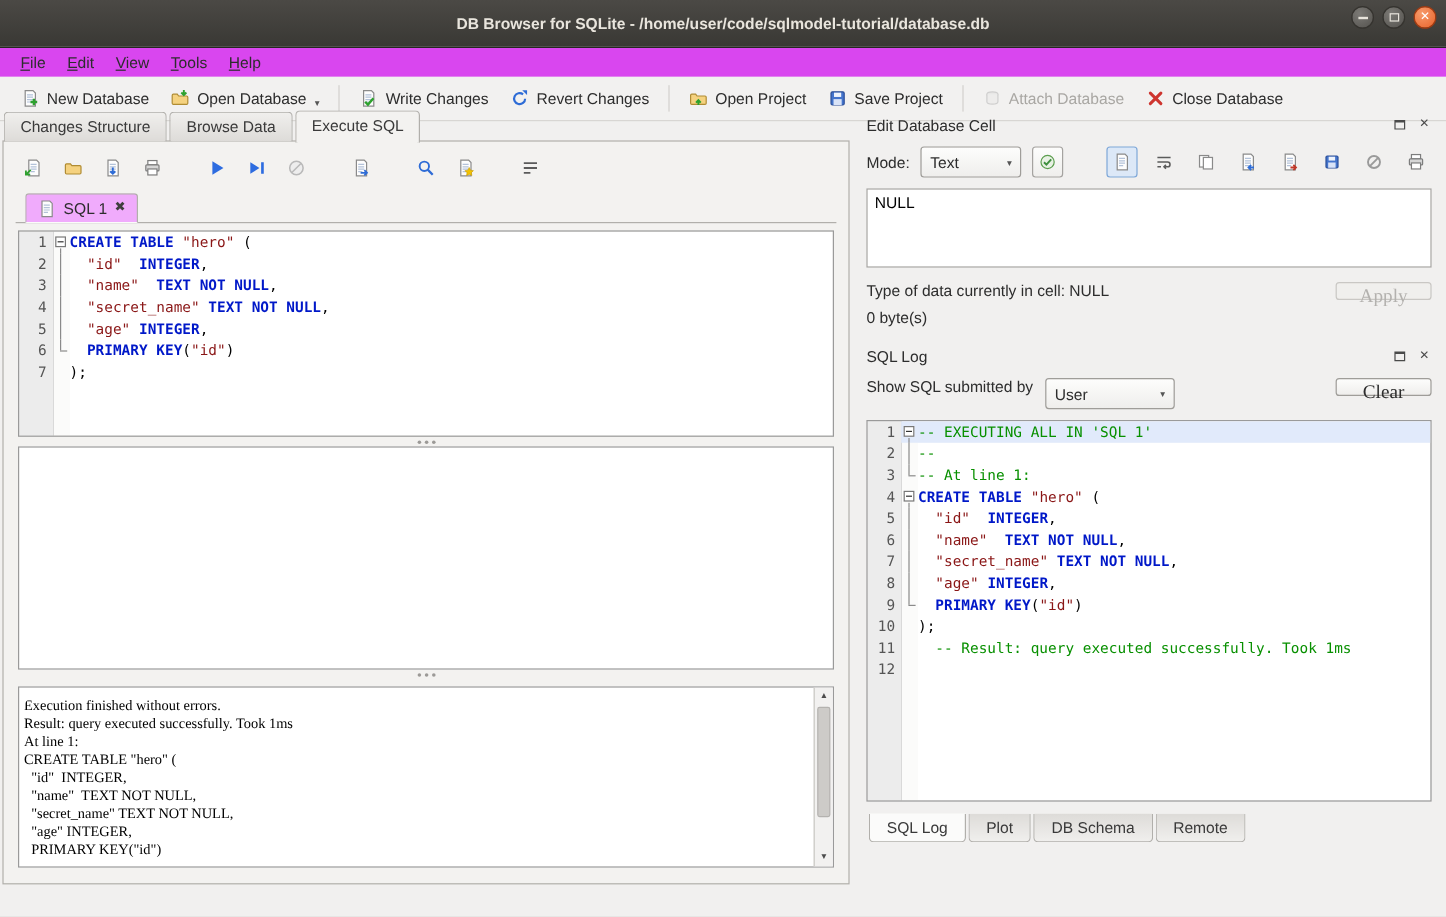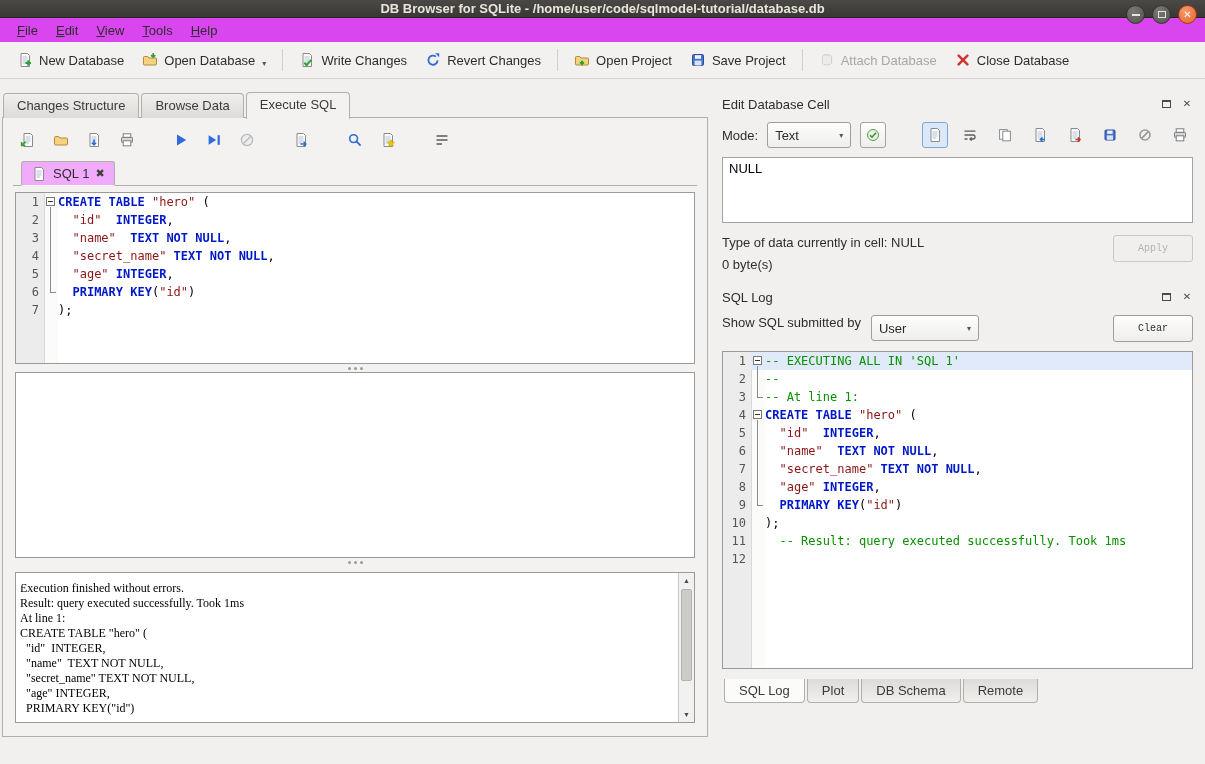--- a/index.html
+++ b/index.html
@@ -4,21 +4,21 @@
 <style>
   * { margin:0; padding:0; box-sizing:border-box; }
   html,body { background:#d8d6d3; }
   .window {
     position:relative; width:1205px; height:764px;
     font-family:"Liberation Sans", sans-serif; font-size:13px; color:#2d2d2d;
     background:#f1f0ef; overflow:hidden;
   }
   
   .titlebar {
-    height:18px; background:linear-gradient(#4b4945,#393834);
+    height:40px; background:linear-gradient(#4b4945,#393834);
     border-bottom:1px solid #272623; position:relative;
     display:flex; align-items:center; justify-content:center;
   }
   .titlebar .title { color:#e9e5dd; font-weight:bold; font-size:13px; }
   .winbtns { position:absolute; right:8px; top:5px; display:flex; gap:7px; }
   .winbtn {
     width:19px; height:19px; border-radius:50%;
     background:radial-gradient(circle at 35% 30%, #7b7975, #54524e);
     border:1px solid #35332f; display:flex; align-items:center; justify-content:center;
   }
@@ -117,22 +117,22 @@
   .combo.user { min-width:108px; }
   .combo .arrow { margin-left:auto; padding-left:12px; font-size:8px; color:#555; }
   .cellbtn { width:26px; height:26px; display:flex; align-items:center; justify-content:center; border-radius:3px; }
   .cellbtn.framed { background:linear-gradient(#fdfdfc,#efeeec); border:1px solid #a5a3a0; }
   .cellbtn.checked { background:#dce8f7; border:1px solid #7ea7d8; }
   .cell-icons { margin-left:auto; display:flex; gap:9px; align-items:center; }
   .cell-edit { height:66px; background:#fff; border:1px solid #a5a3a0; padding:3px 6px; color:#000; }
   .type-row { display:flex; margin-top:12px; align-items:flex-start; }
   .type-texts .size { margin-top:7px; }
   .btn {
-    font-family:Liberation Mono, monospace; font-size:10px; color:#2d2d2d;
-    min-width:80px; height:27px; padding:3px 16px; margin-left:auto;
+    font-family:Liberation Serif, serif; font-size:16px; color:#2d2d2d;
+    min-width:80px; height:15px; padding:3px 16px; margin-left:auto;
     background:linear-gradient(#fdfdfc,#efeeec); border:1px solid #9f9d99; border-radius:3px;
   }
   .btn.disabled { background:#f0efed; border-color:#c9c7c4; color:#b3b1ae; }
   .filter-row { display:flex; gap:10px; margin:7px 0 9px; }
   .log-editor-box { height:318px; }
   .dock-tabbar { display:flex; gap:2px; margin-top:10px; padding-left:2px; }
   .dtab {
     padding:4px 14px; font-size:13px; color:#3a3a3a;
     background:linear-gradient(#ddDBd8,#f0efed); border:1px solid #b1afab; border-top:none;
     border-radius:0 0 4px 4px;

